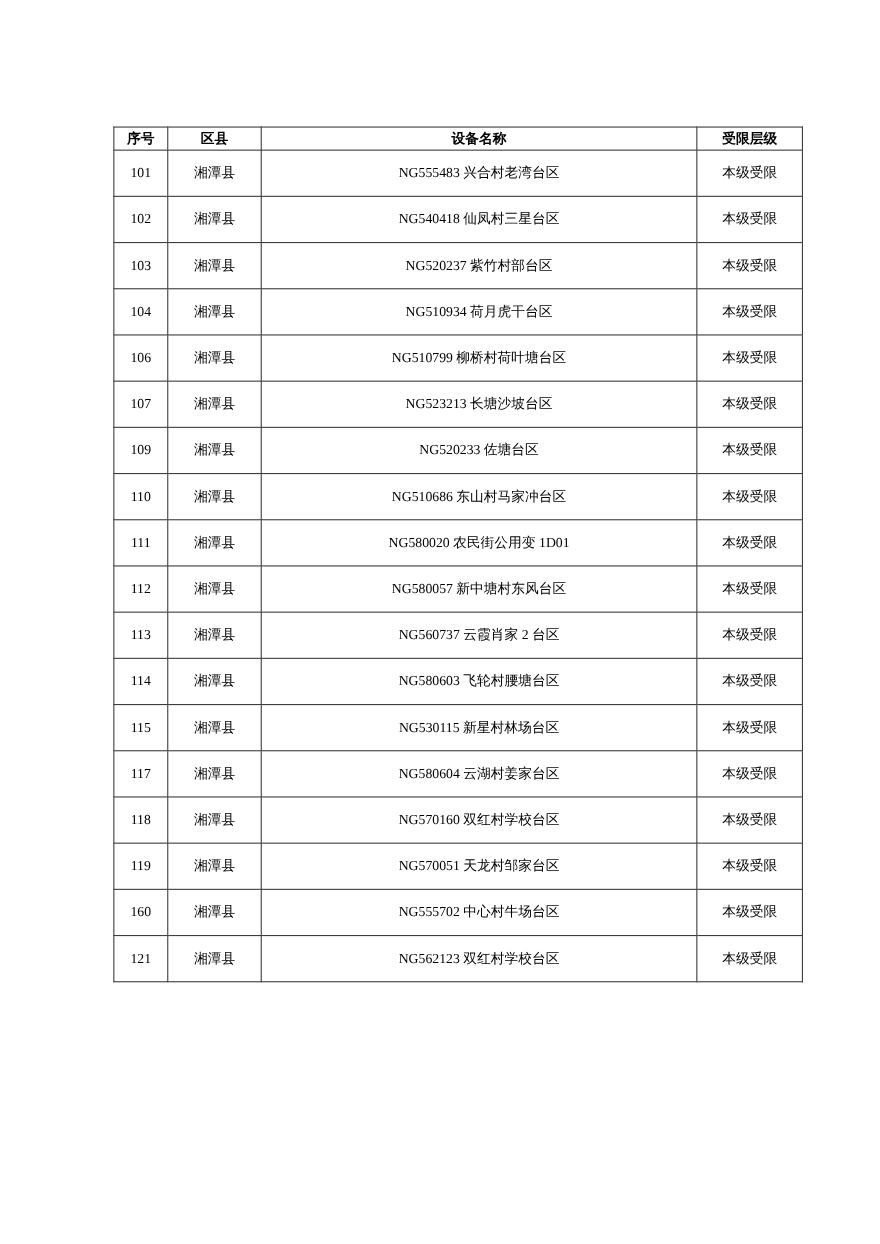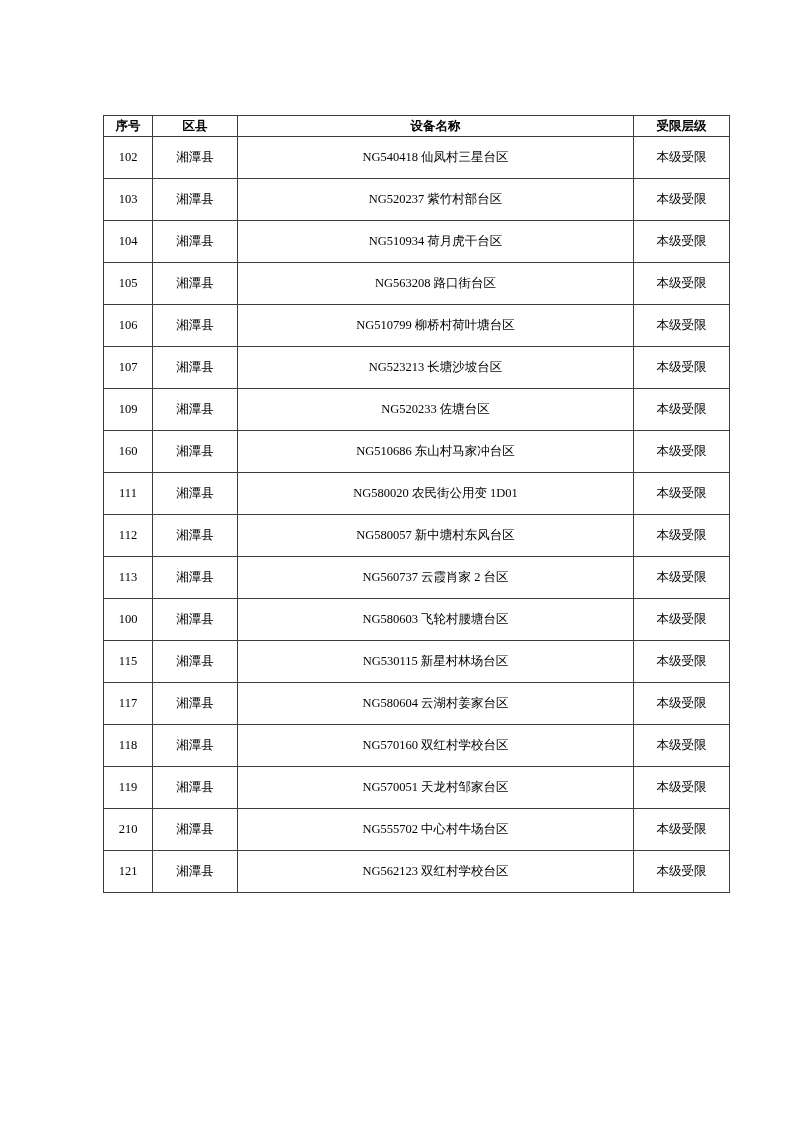--- a/index.html
+++ b/index.html
@@ -62,41 +62,41 @@
     <thead>
       <tr>
         <th>序号</th>
         <th>区县</th>
         <th>设备名称</th>
         <th>受限层级</th>
       </tr>
     </thead>
     <tbody>
         <tr>
+    <td>101</td>
+    <td>湘潭县</td>
+    <td>NG555483 兴合村老湾台区</td>
+    <td>本级受限</td>
+  </tr>
+        <tr>
     <td>102</td>
     <td>湘潭县</td>
     <td>NG540418 仙凤村三星台区</td>
     <td>本级受限</td>
   </tr>
         <tr>
     <td>103</td>
     <td>湘潭县</td>
     <td>NG520237 紫竹村部台区</td>
     <td>本级受限</td>
   </tr>
         <tr>
     <td>104</td>
     <td>湘潭县</td>
     <td>NG510934 荷月虎干台区</td>
-    <td>本级受限</td>
-  </tr>
-        <tr>
-    <td>105</td>
-    <td>湘潭县</td>
-    <td>NG563208 路口街台区</td>
     <td>本级受限</td>
   </tr>
         <tr>
     <td>106</td>
     <td>湘潭县</td>
     <td>NG510799 柳桥村荷叶塘台区</td>
     <td>本级受限</td>
   </tr>
         <tr>
     <td>107</td>
@@ -104,21 +104,21 @@
     <td>NG523213 长塘沙坡台区</td>
     <td>本级受限</td>
   </tr>
         <tr>
     <td>109</td>
     <td>湘潭县</td>
     <td>NG520233 佐塘台区</td>
     <td>本级受限</td>
   </tr>
         <tr>
-    <td>160</td>
+    <td>110</td>
     <td>湘潭县</td>
     <td>NG510686 东山村马家冲台区</td>
     <td>本级受限</td>
   </tr>
         <tr>
     <td>111</td>
     <td>湘潭县</td>
     <td>NG580020 农民街公用变 1D01</td>
     <td>本级受限</td>
   </tr>
@@ -128,21 +128,21 @@
     <td>NG580057 新中塘村东风台区</td>
     <td>本级受限</td>
   </tr>
         <tr>
     <td>113</td>
     <td>湘潭县</td>
     <td>NG560737 云霞肖家 2 台区</td>
     <td>本级受限</td>
   </tr>
         <tr>
-    <td>100</td>
+    <td>114</td>
     <td>湘潭县</td>
     <td>NG580603 飞轮村腰塘台区</td>
     <td>本级受限</td>
   </tr>
         <tr>
     <td>115</td>
     <td>湘潭县</td>
     <td>NG530115 新星村林场台区</td>
     <td>本级受限</td>
   </tr>
@@ -158,21 +158,21 @@
     <td>NG570160 双红村学校台区</td>
     <td>本级受限</td>
   </tr>
         <tr>
     <td>119</td>
     <td>湘潭县</td>
     <td>NG570051 天龙村邹家台区</td>
     <td>本级受限</td>
   </tr>
         <tr>
-    <td>210</td>
+    <td>160</td>
     <td>湘潭县</td>
     <td>NG555702 中心村牛场台区</td>
     <td>本级受限</td>
   </tr>
         <tr>
     <td>121</td>
     <td>湘潭县</td>
     <td>NG562123 双红村学校台区</td>
     <td>本级受限</td>
   </tr>

